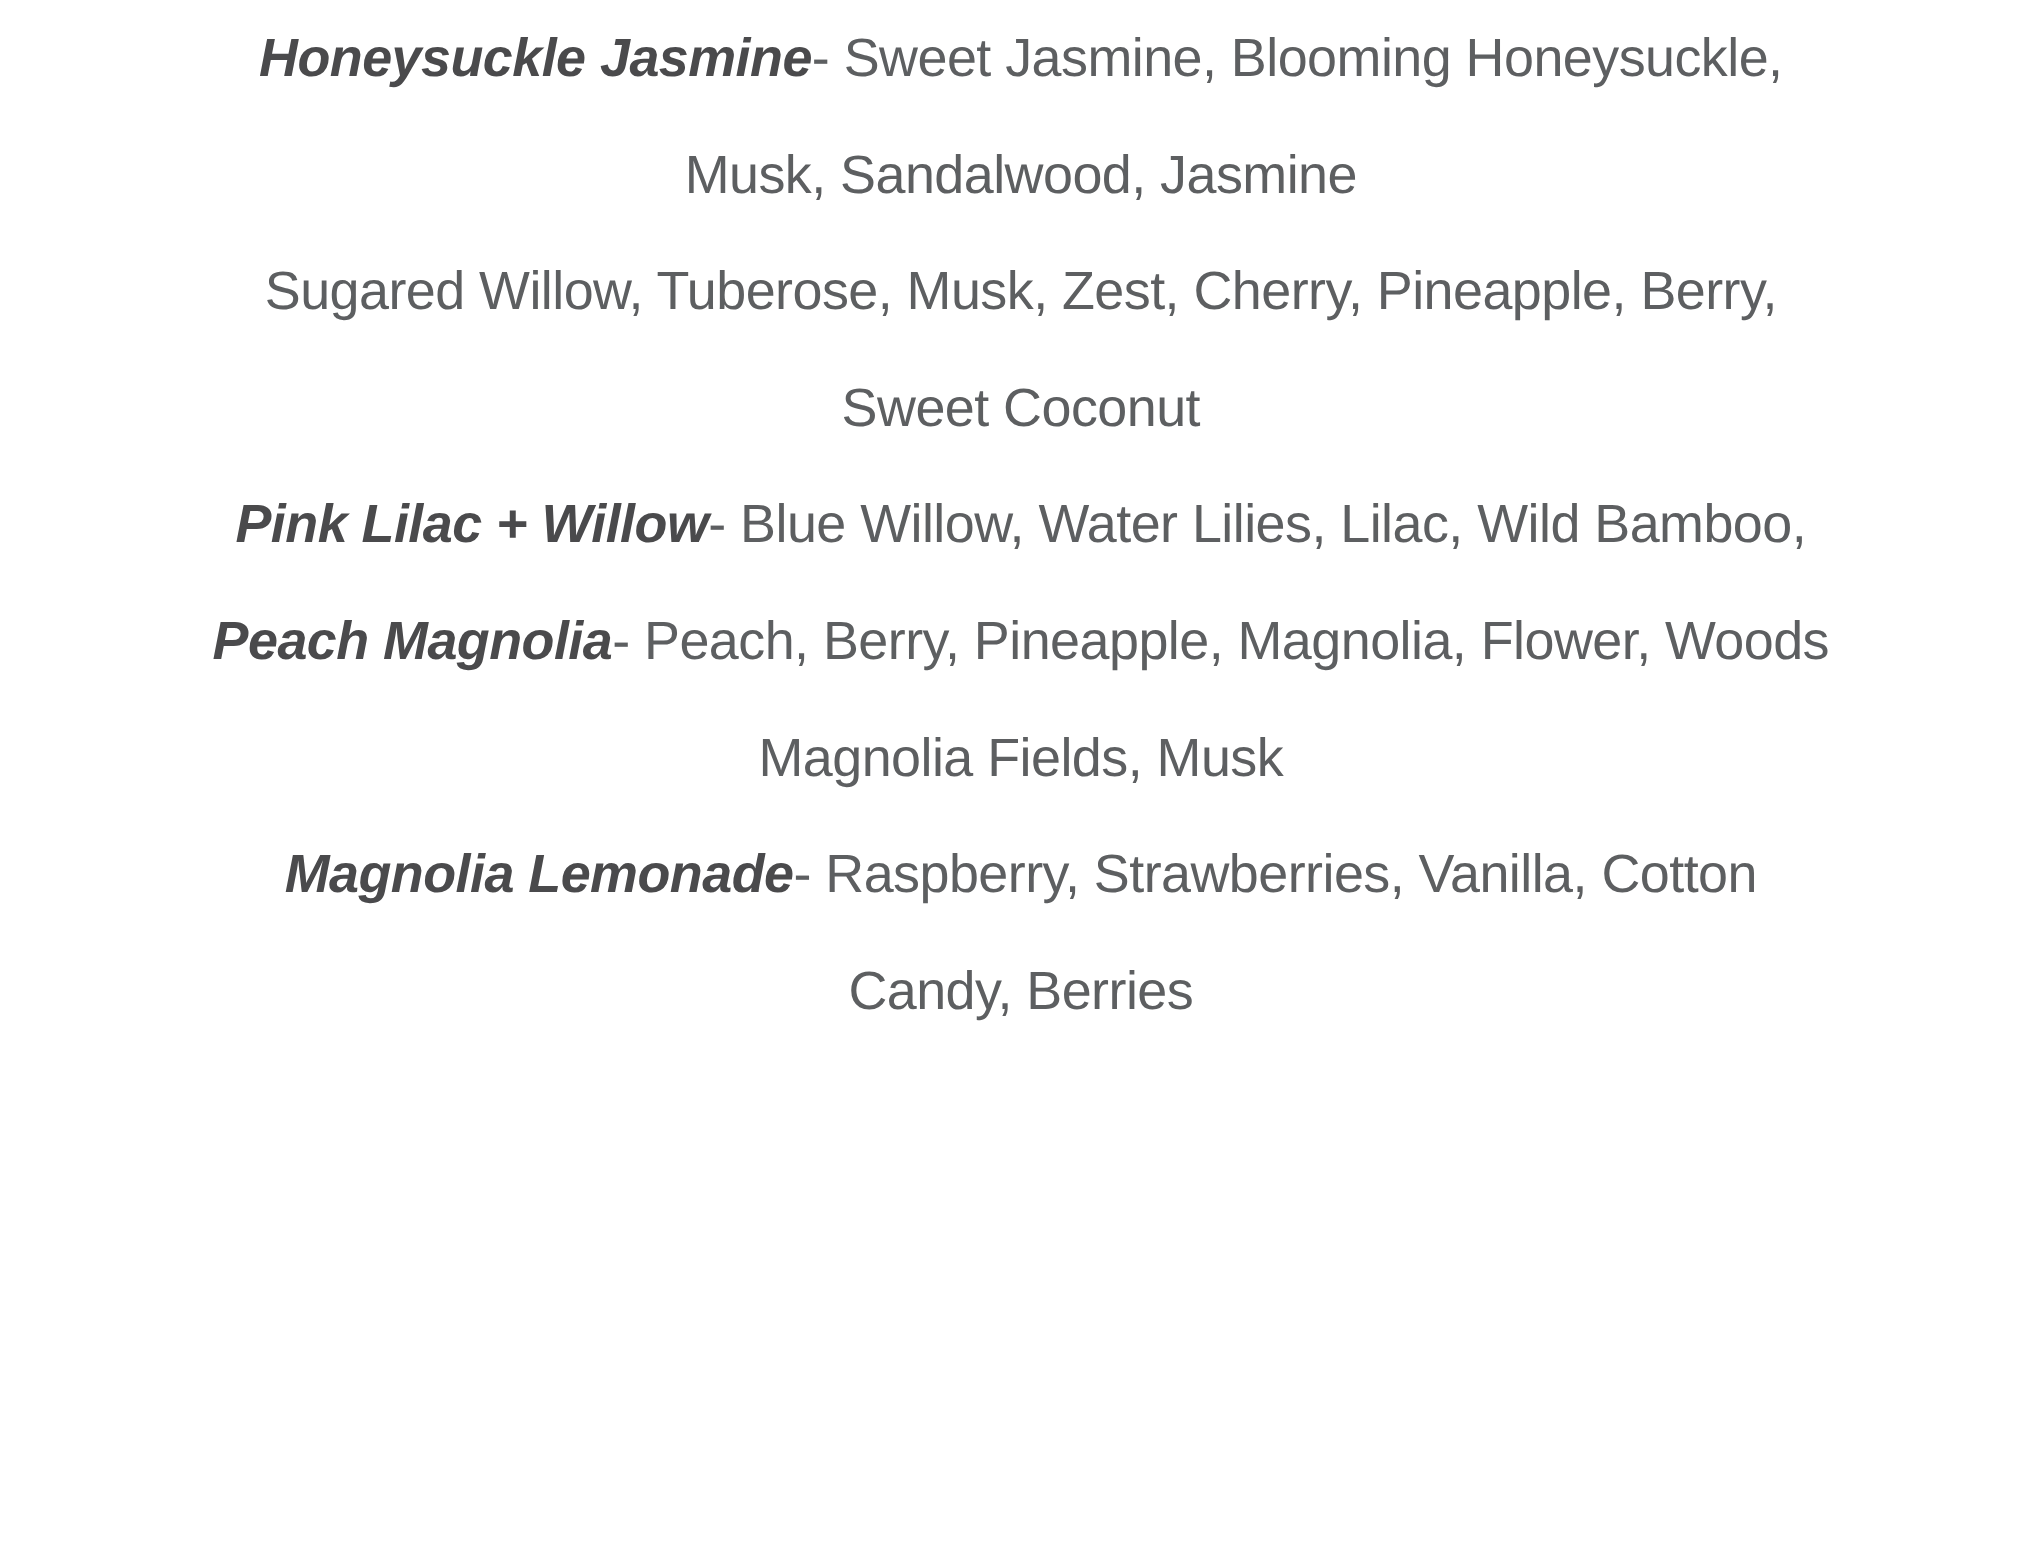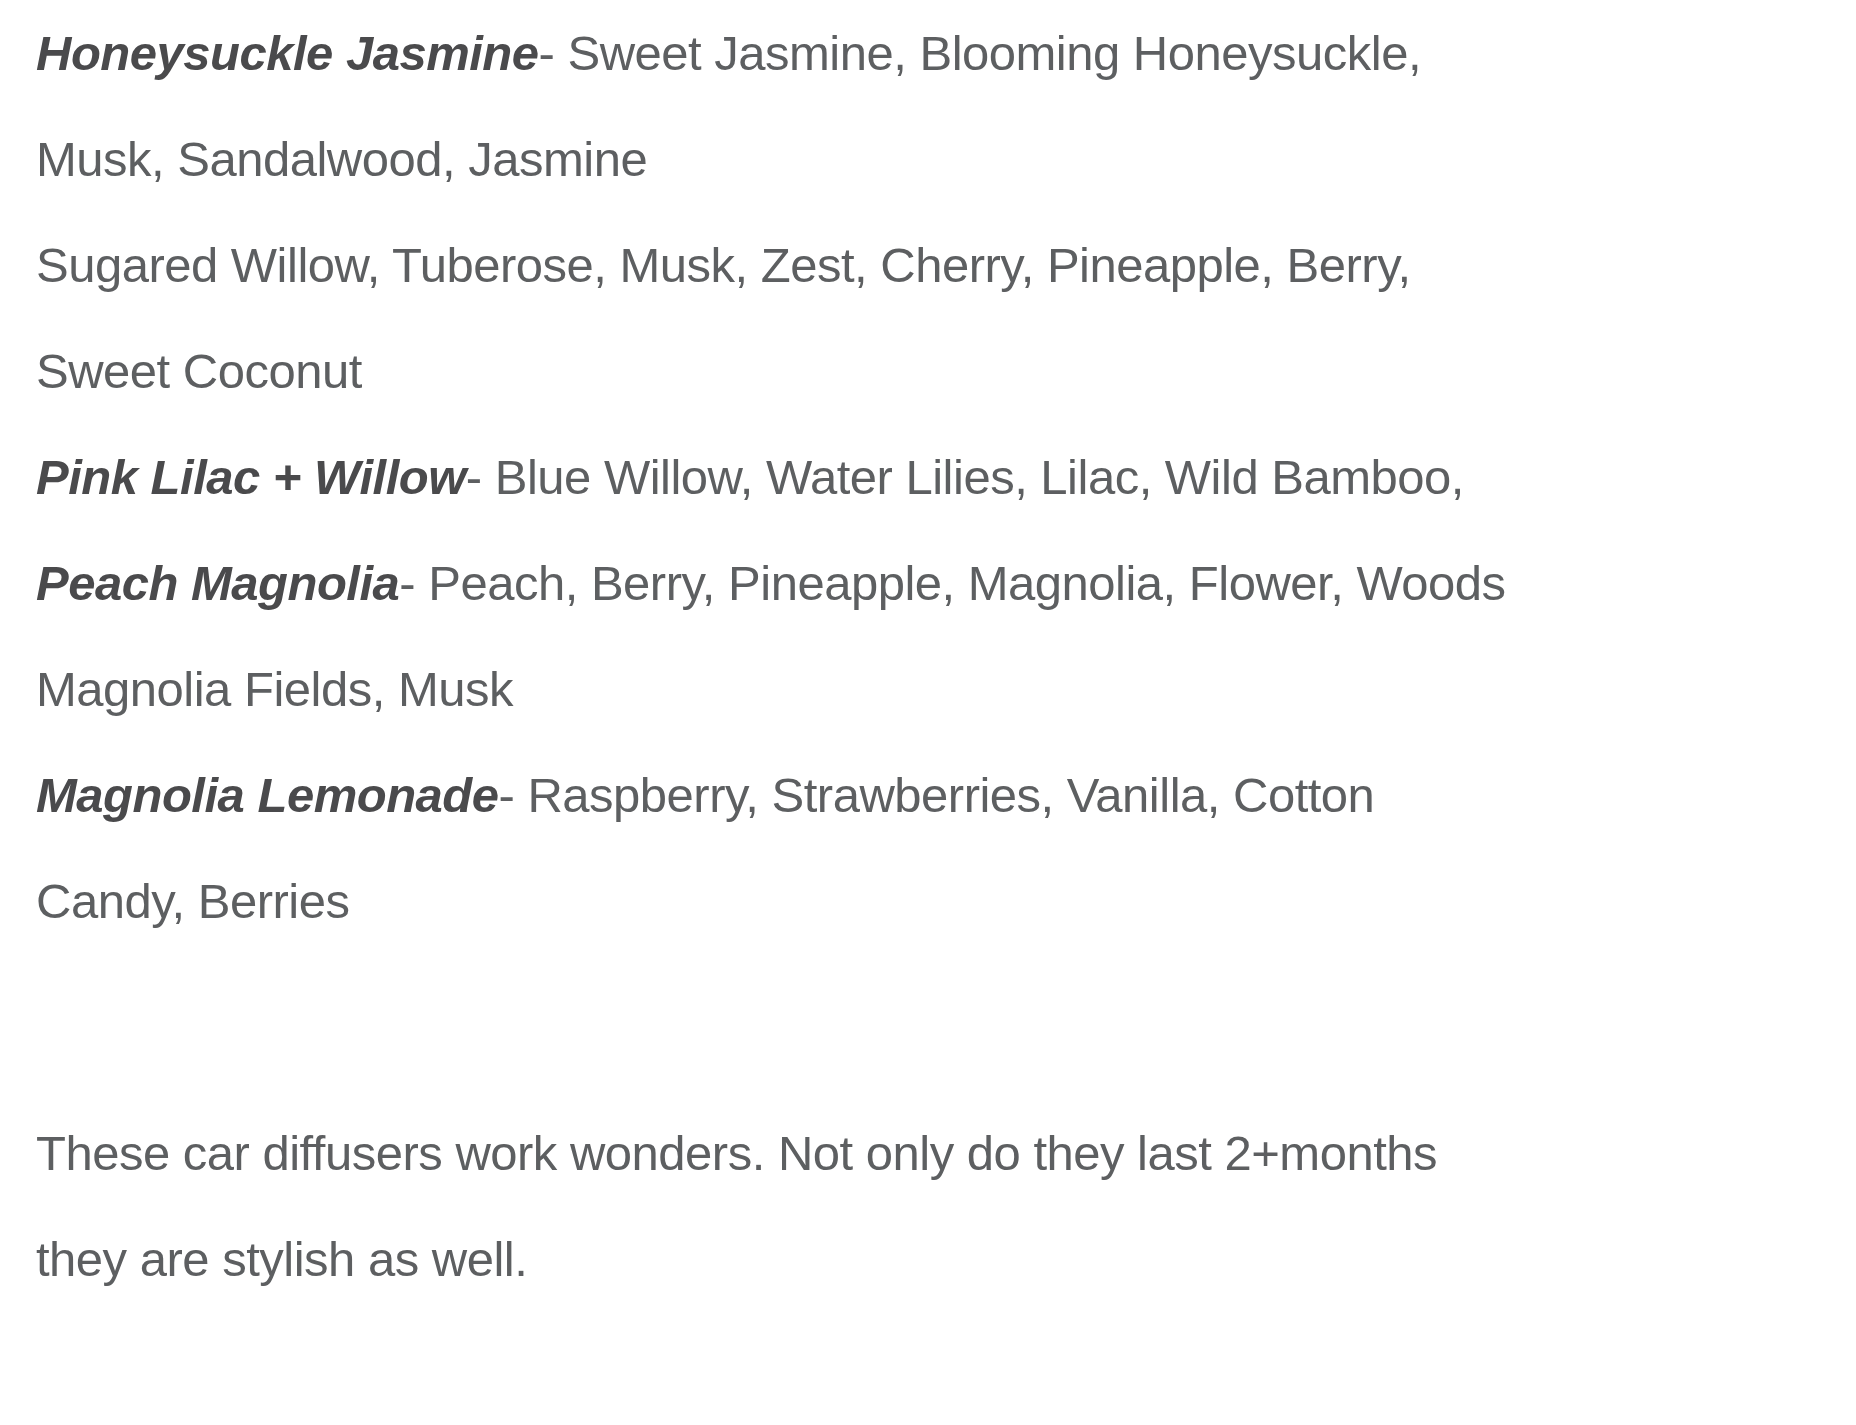--- a/index.html
+++ b/index.html
@@ -16,20 +16,21 @@
     padding: 0 36px 0 36px;
     font-family: "Liberation Sans", sans-serif;
     font-size: 49px;
     line-height: 106px;
     color: #5d5f61;
     letter-spacing: -0.5px;
   }
   .text-line {
     white-space: nowrap;
     height: 106px;
+    text-align: center;
   }
   .scent-name {
     font-weight: bold;
     font-style: italic;
     color: #4a4a4c;
   }
   .scent-notes {
     color: #5d5f61;
   }
   .review-paragraph {
@@ -64,18 +65,14 @@
       <span class="scent-name"></span><span class="scent-notes">Magnolia Fields, Musk</span>
     </div>
     <div class="text-line">
       <span class="scent-name">Magnolia Lemonade</span><span class="scent-notes">- Raspberry, Strawberries, Vanilla, Cotton</span>
     </div>
     <div class="text-line">
       <span class="scent-name"></span><span class="scent-notes">Candy, Berries</span>
     </div>
   </div>
 
-  <div class="review-paragraph">
-    <div class="text-line">These car diffusers work wonders. Not only do they last 2+months</div>
-    <div class="text-line">they are stylish as well.</div>
-  </div>
 
 </div>
 
 </body></html>

